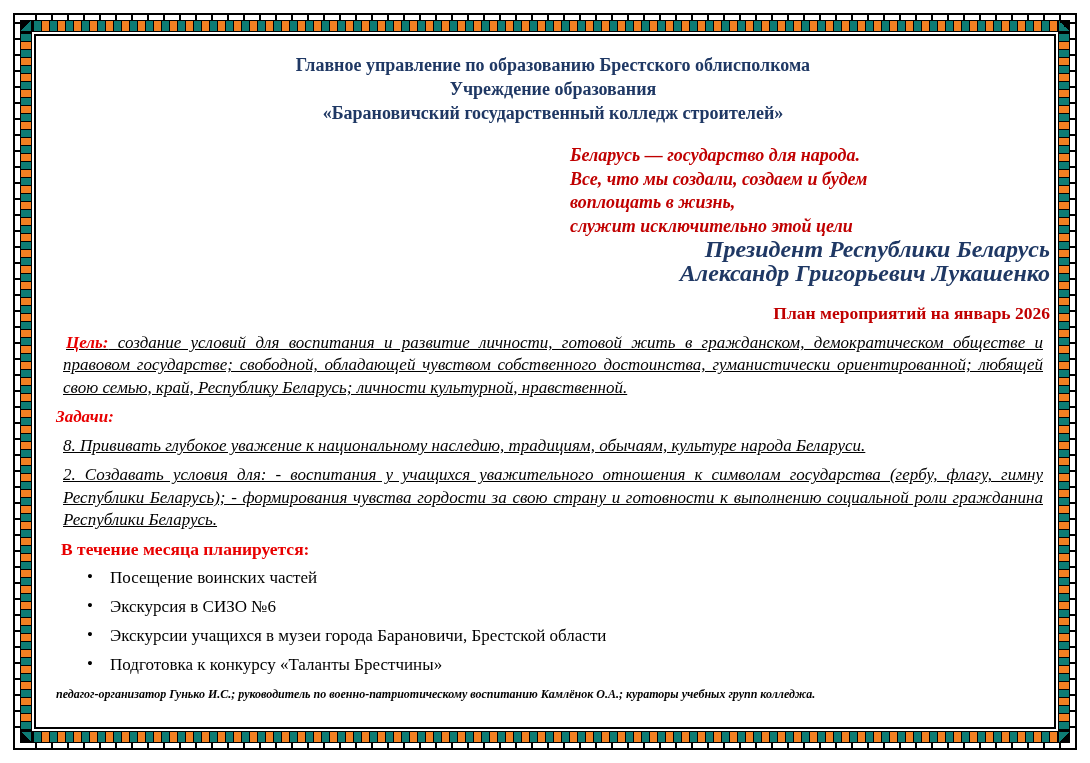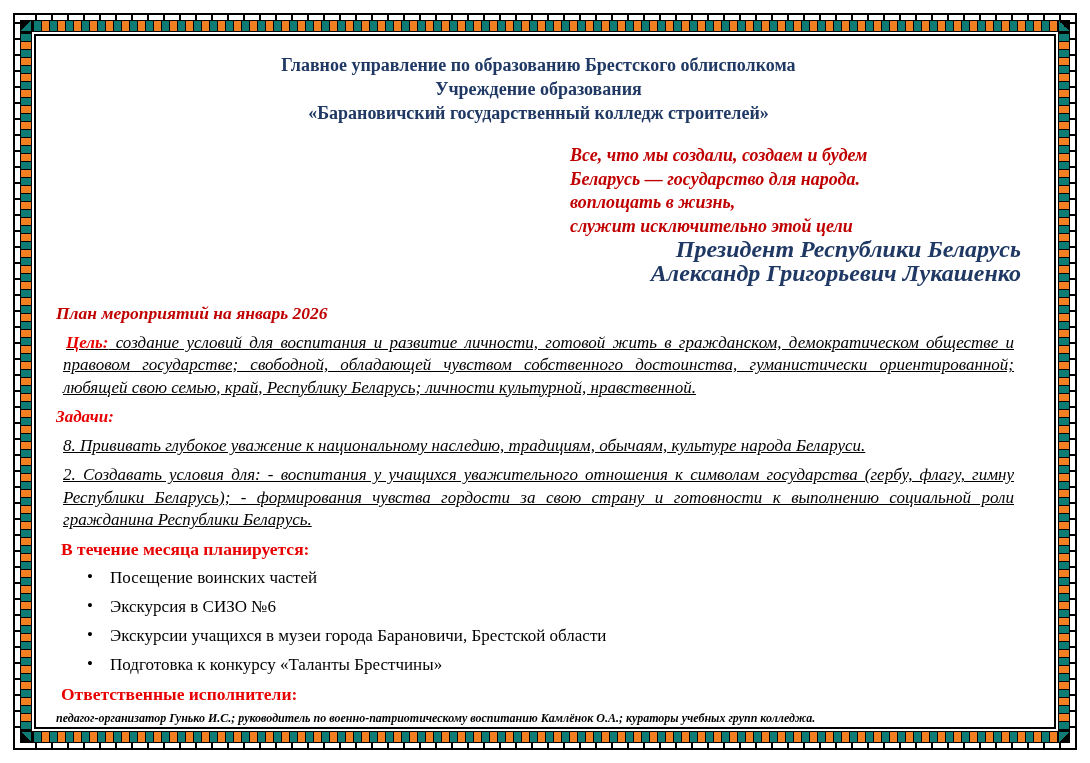--- a/index.html
+++ b/index.html
@@ -31,29 +31,29 @@
     background-image:
       repeating-linear-gradient(0deg,var(--line) 0 1px,transparent 1px 8px),
       repeating-linear-gradient(0deg,var(--teal) 0 8px,var(--orange) 8px 16px);}
   .sq-left{left:20px;} .sq-right{right:20px;}
   .corner{position:absolute;width:12px;height:12px;border:1px solid var(--line);}
   .corner-tl{top:20px;left:20px;background:linear-gradient(135deg,var(--line) 0 50%,var(--teal) 50% 100%);}
   .corner-tr{top:20px;right:20px;background:linear-gradient(225deg,var(--line) 0 50%,var(--teal) 50% 100%);}
   .corner-bl{bottom:20px;left:20px;background:linear-gradient(45deg,var(--line) 0 50%,var(--teal) 50% 100%);}
   .corner-br{bottom:20px;right:20px;background:linear-gradient(315deg,var(--line) 0 50%,var(--teal) 50% 100%);}
   
-  .content{position:absolute;inset:36px;padding:17px 33px 0 20px;overflow:hidden;}
+  .content{position:absolute;inset:36px;padding:17px 4px 0 20px;overflow:hidden;}
   .header{ text-align:center;color:var(--navy);font-weight:bold;font-size:18px;line-height:24px;}
   .quote{margin-top:19px;}
   .quote-red{margin-left:514px;color:var(--red_dark);font-weight:bold;font-style:italic;
     font-size:18px;line-height:23.5px;}
   .quote-attr{text-align:right;color:var(--navy);font-weight:bold;font-style:italic;
     font-size:24px;line-height:23.5px;}
-  .plan-title{margin-top:16px;text-align:left;color:var(--red_dark);font-weight:bold;
-    font-size:17.5px;line-height:24px;font-style:italic;}
+  .plan-title{margin-top:16px;text-align:right;color:var(--red_dark);font-weight:bold;
+    font-size:17.5px;line-height:24px;}
   p.just{margin:7px;text-align:justify;font-style:italic;font-size:17px;line-height:22.3px;text-decoration:underline;}
   .goal{margin-top:3px;text-indent:3px;}
   .lbl-i{color:var(--red_bright);font-weight:bold;font-style:italic;font-size:17px;line-height:22.3px;}
   .lbl-u{color:var(--red_bright);font-weight:bold;font-size:17.5px;line-height:23px;padding-left:5px;margin-top:4px;}
   ul.events{list-style:none;margin:6px 0 2px 0;padding:0;}
   ul.events li{position:relative;padding-left:54px;font-size:17px;line-height:22px;margin-bottom:7px;}
   ul.events .bullet{position:absolute;left:31px;top:-1px;font-size:17px;}
   .resp{margin:1px 0 0 0;font-weight:bold;font-style:italic;font-size:12px;line-height:23.5px;}
 </style>
 </head>
@@ -77,22 +77,22 @@
 <div class="content">
 
   <div class="header">
     <div>Главное управление по образованию Брестского облисполкома</div>
     <div>Учреждение образования</div>
     <div>«Барановичский государственный колледж строителей»</div>
   </div>
 
   <div class="quote">
     <div class="quote-red">
+      <div>Беларусь — государство для народа.</div>
       <div>Все, что мы создали, создаем и будем</div>
-      <div>Беларусь — государство для народа.</div>
       <div>воплощать в жизнь,</div>
       <div>служит исключительно этой цели</div>
     </div>
     <div class="quote-attr">
       <div>Президент Республики Беларусь</div>
       <div>Александр Григорьевич Лукашенко</div>
     </div>
   </div>
 
   <div class="plan-title">План мероприятий на январь 2026</div>
@@ -105,16 +105,15 @@
 
   <div class="lbl-u">В течение месяца планируется:</div>
 
   <ul class="events">
     <li><span class="bullet">•</span><span>Посещение воинских частей</span></li>
     <li><span class="bullet">•</span><span>Экскурсия в СИЗО №6</span></li>
     <li><span class="bullet">•</span><span>Экскурсии учащихся в музеи города Барановичи, Брестской области</span></li>
     <li><span class="bullet">•</span><span>Подготовка к конкурсу «Таланты Брестчины»</span></li>
   </ul>
 
-  <div class="lbl-u">Ответственные исполнители:</div>
   <p class="resp">педагог-организатор Гунько И.С.; руководитель по военно-патриотическому воспитанию Камлёнок О.А.; кураторы учебных групп колледжа.</p>
 
 </div>
 
 </body></html>

